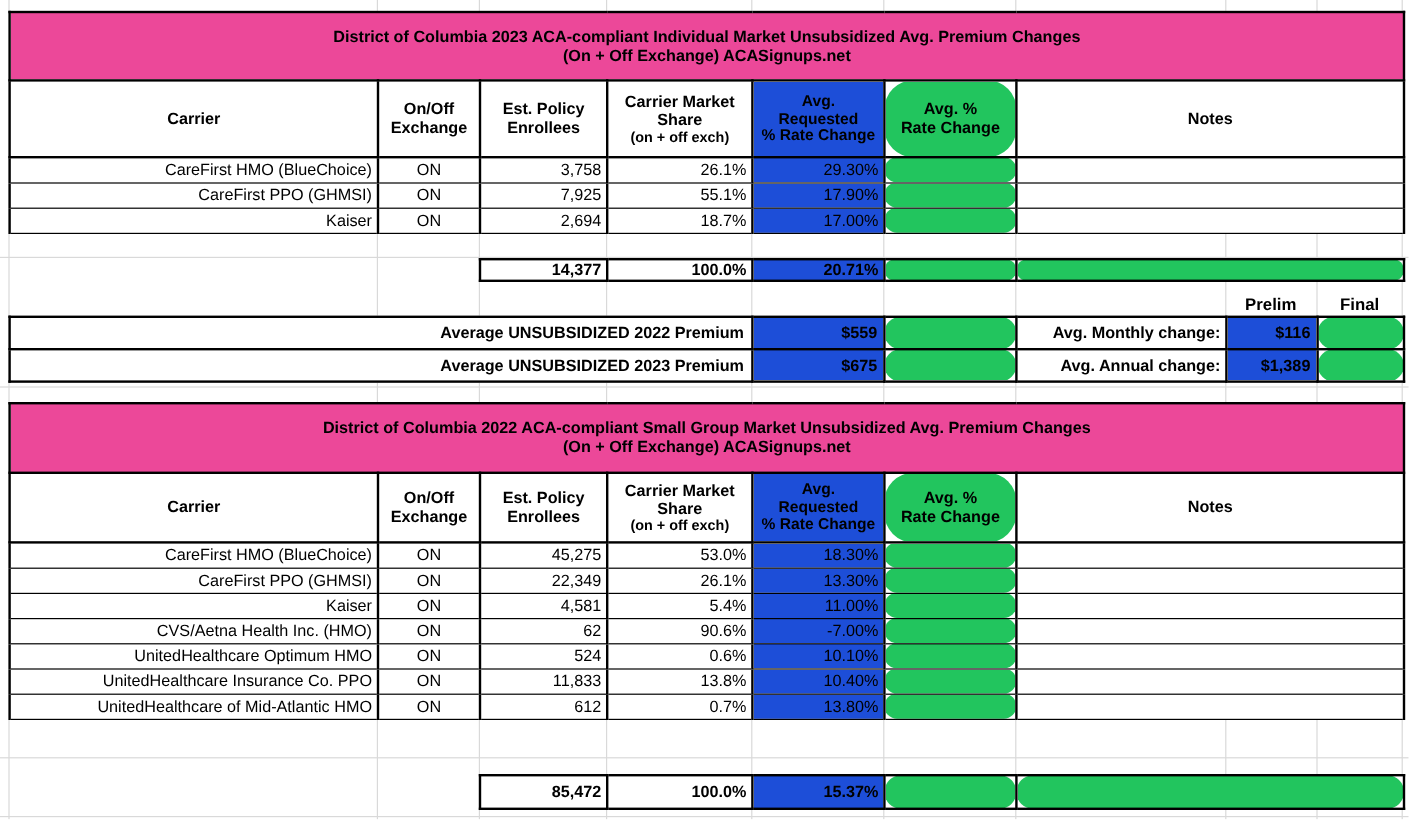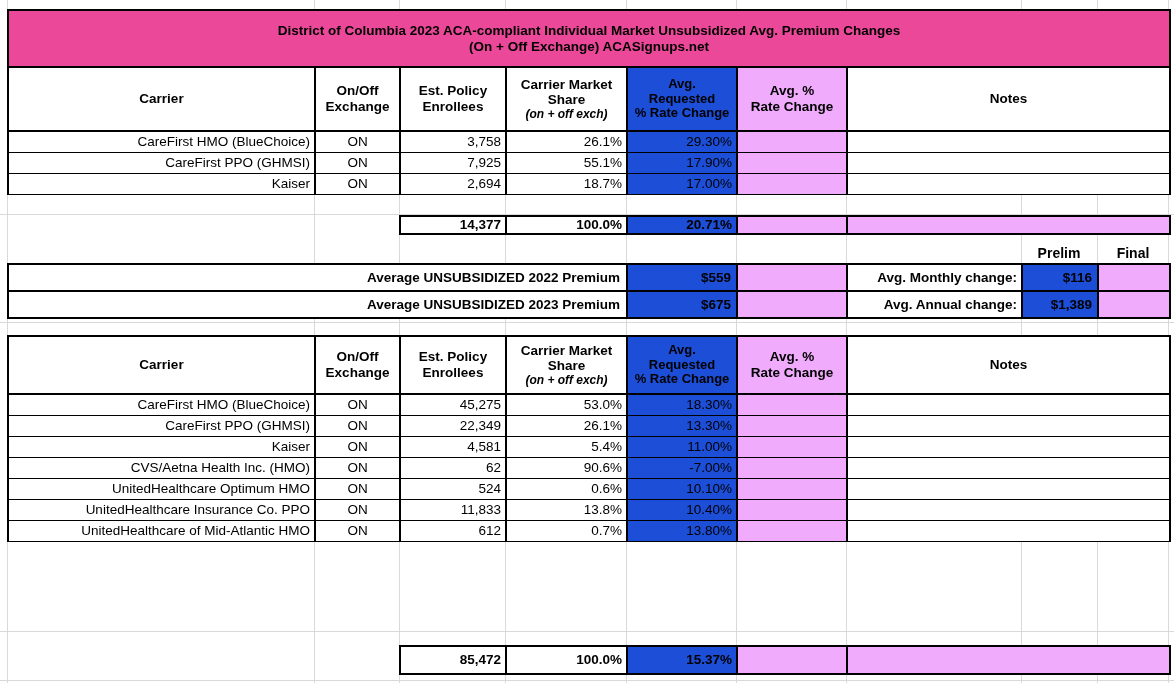--- a/index.html
+++ b/index.html
@@ -14,22 +14,22 @@
   table.t{position:absolute;border-collapse:collapse;table-layout:fixed;background:#fff;z-index:2;}
   table.t td{border:2px solid #000;padding:0;overflow:hidden;vertical-align:middle;font-size:13.5px;line-height:1.15;}
   td.title{ text-align:center;font-weight:bold;font-size:17px;line-height:24px;vertical-align:middle;background:#ec4899;}
   tr.hdr td{font-weight:bold;text-align:center;font-size:13.5px;}
   tr.data td{border-top-width:1px;border-bottom-width:1px;}
   .r{text-align:right;padding-right:4px !important;}
   .c{text-align:center;}
   .b{font-weight:bold;}
   .big{font-size:15px;}
   .yellow{background:#1d4ed8;}
-  .green{background:#f0abfc;}
-  .sub{font-style:italic;font-size:12px;text-align:center;}
+  .green{background:#22c55e;border-radius:24px;}
+  .sub{font-size:12px;text-align:center;}
   .h3l{font-size:13px;}
   .sumlabel{font-weight:bold;font-size:14.5px;text-align:right;padding-right:6px !important;}
   .sumval{font-weight:bold;font-size:16px;text-align:right;padding-right:5px !important;}
   .chglabel{font-weight:bold;font-size:13.5px;text-align:right;padding-right:4px !important;}
   .chgval{font-weight:bold;font-size:15px;text-align:right;padding-right:5px !important;}
   .flabel{position:absolute;z-index:2;font-weight:bold;font-size:14px;text-align:center;line-height:20px;}
 </style>
 </head>
 <body>
 
@@ -180,20 +180,26 @@
     <colgroup>
       <col style="width:307px">
         <col style="width:85px">
         <col style="width:106px">
       <col style="width:121px">
         <col style="width:110px">
         <col style="width:110px">
         <col style="width:323px">
     </colgroup>
     <tbody>
+        <tr style="height:58px">
+      <td colspan="7" class="title">
+        <div>District of Columbia 2022 ACA-compliant Small Group Market Unsubsidized Avg. Premium Changes</div>
+        <div>(On + Off Exchange) ACASignups.net</div>
+      </td>
+    </tr>
     <tr class="hdr" style="height:58px">
       <td>Carrier</td>
       <td>
         <div>On/Off</div>
         <div>Exchange</div>
       </td>
       <td>
         <div>Est. Policy</div>
         <div>Enrollees</div>
       </td>

